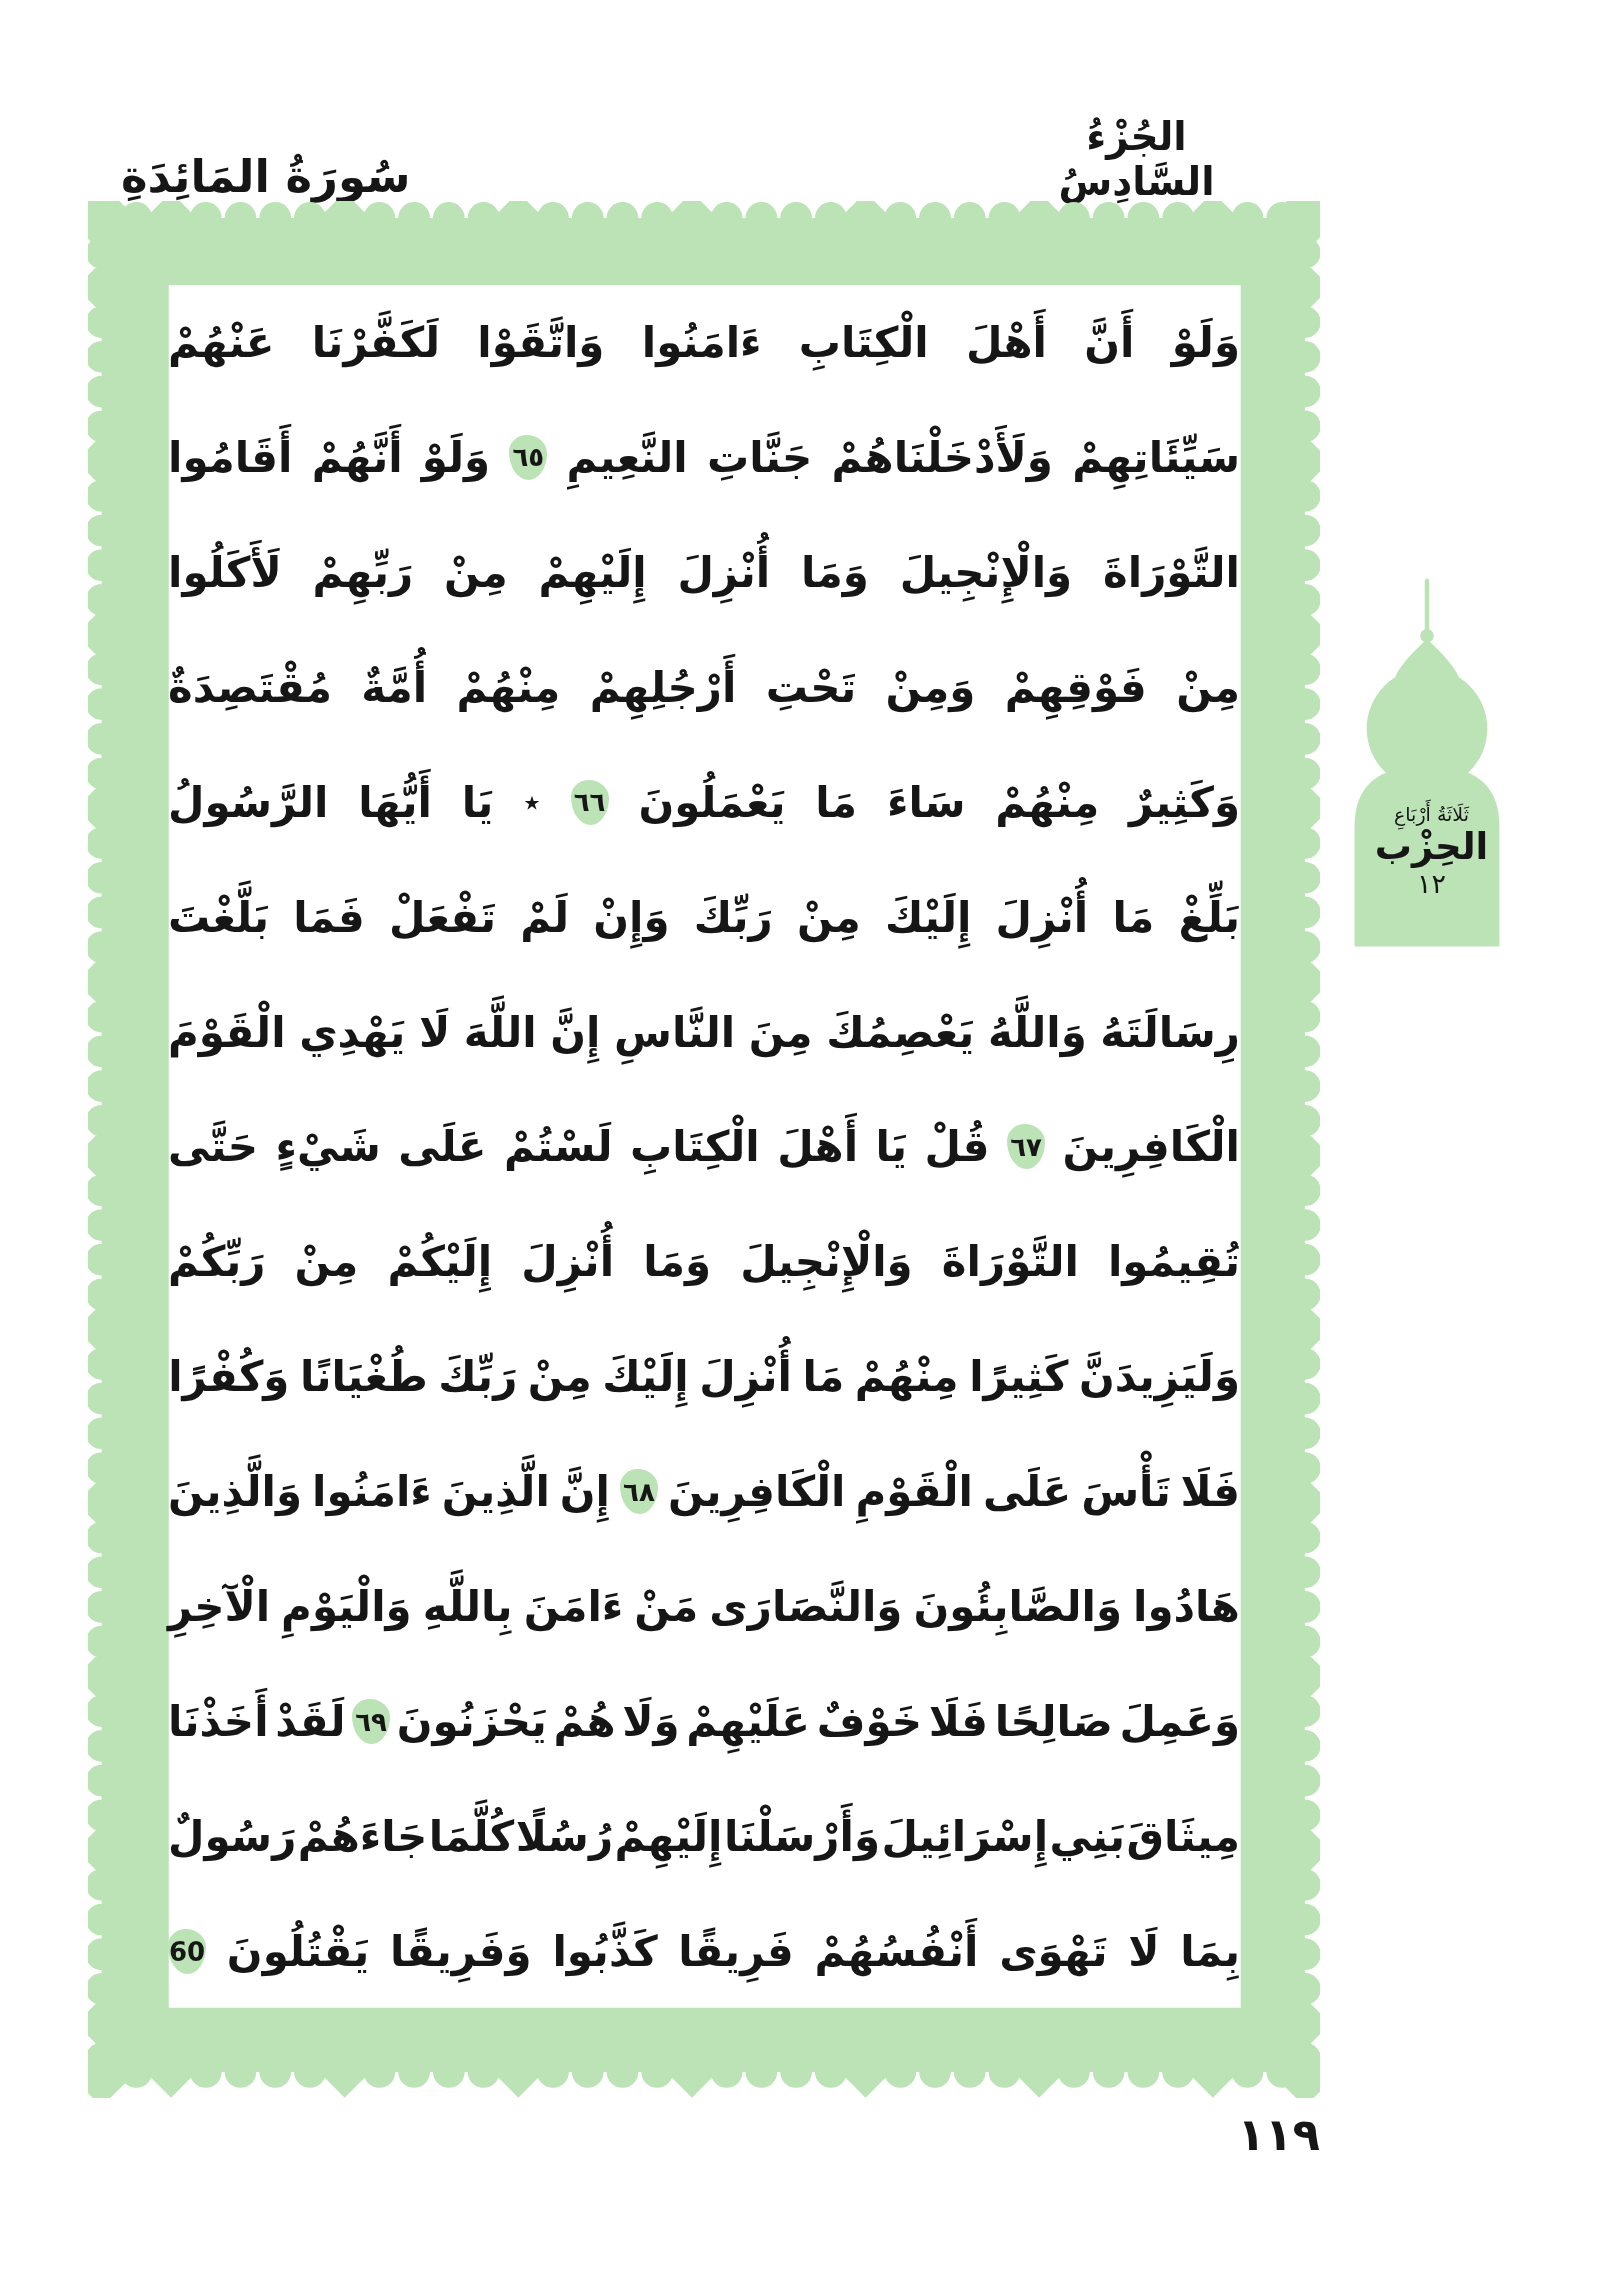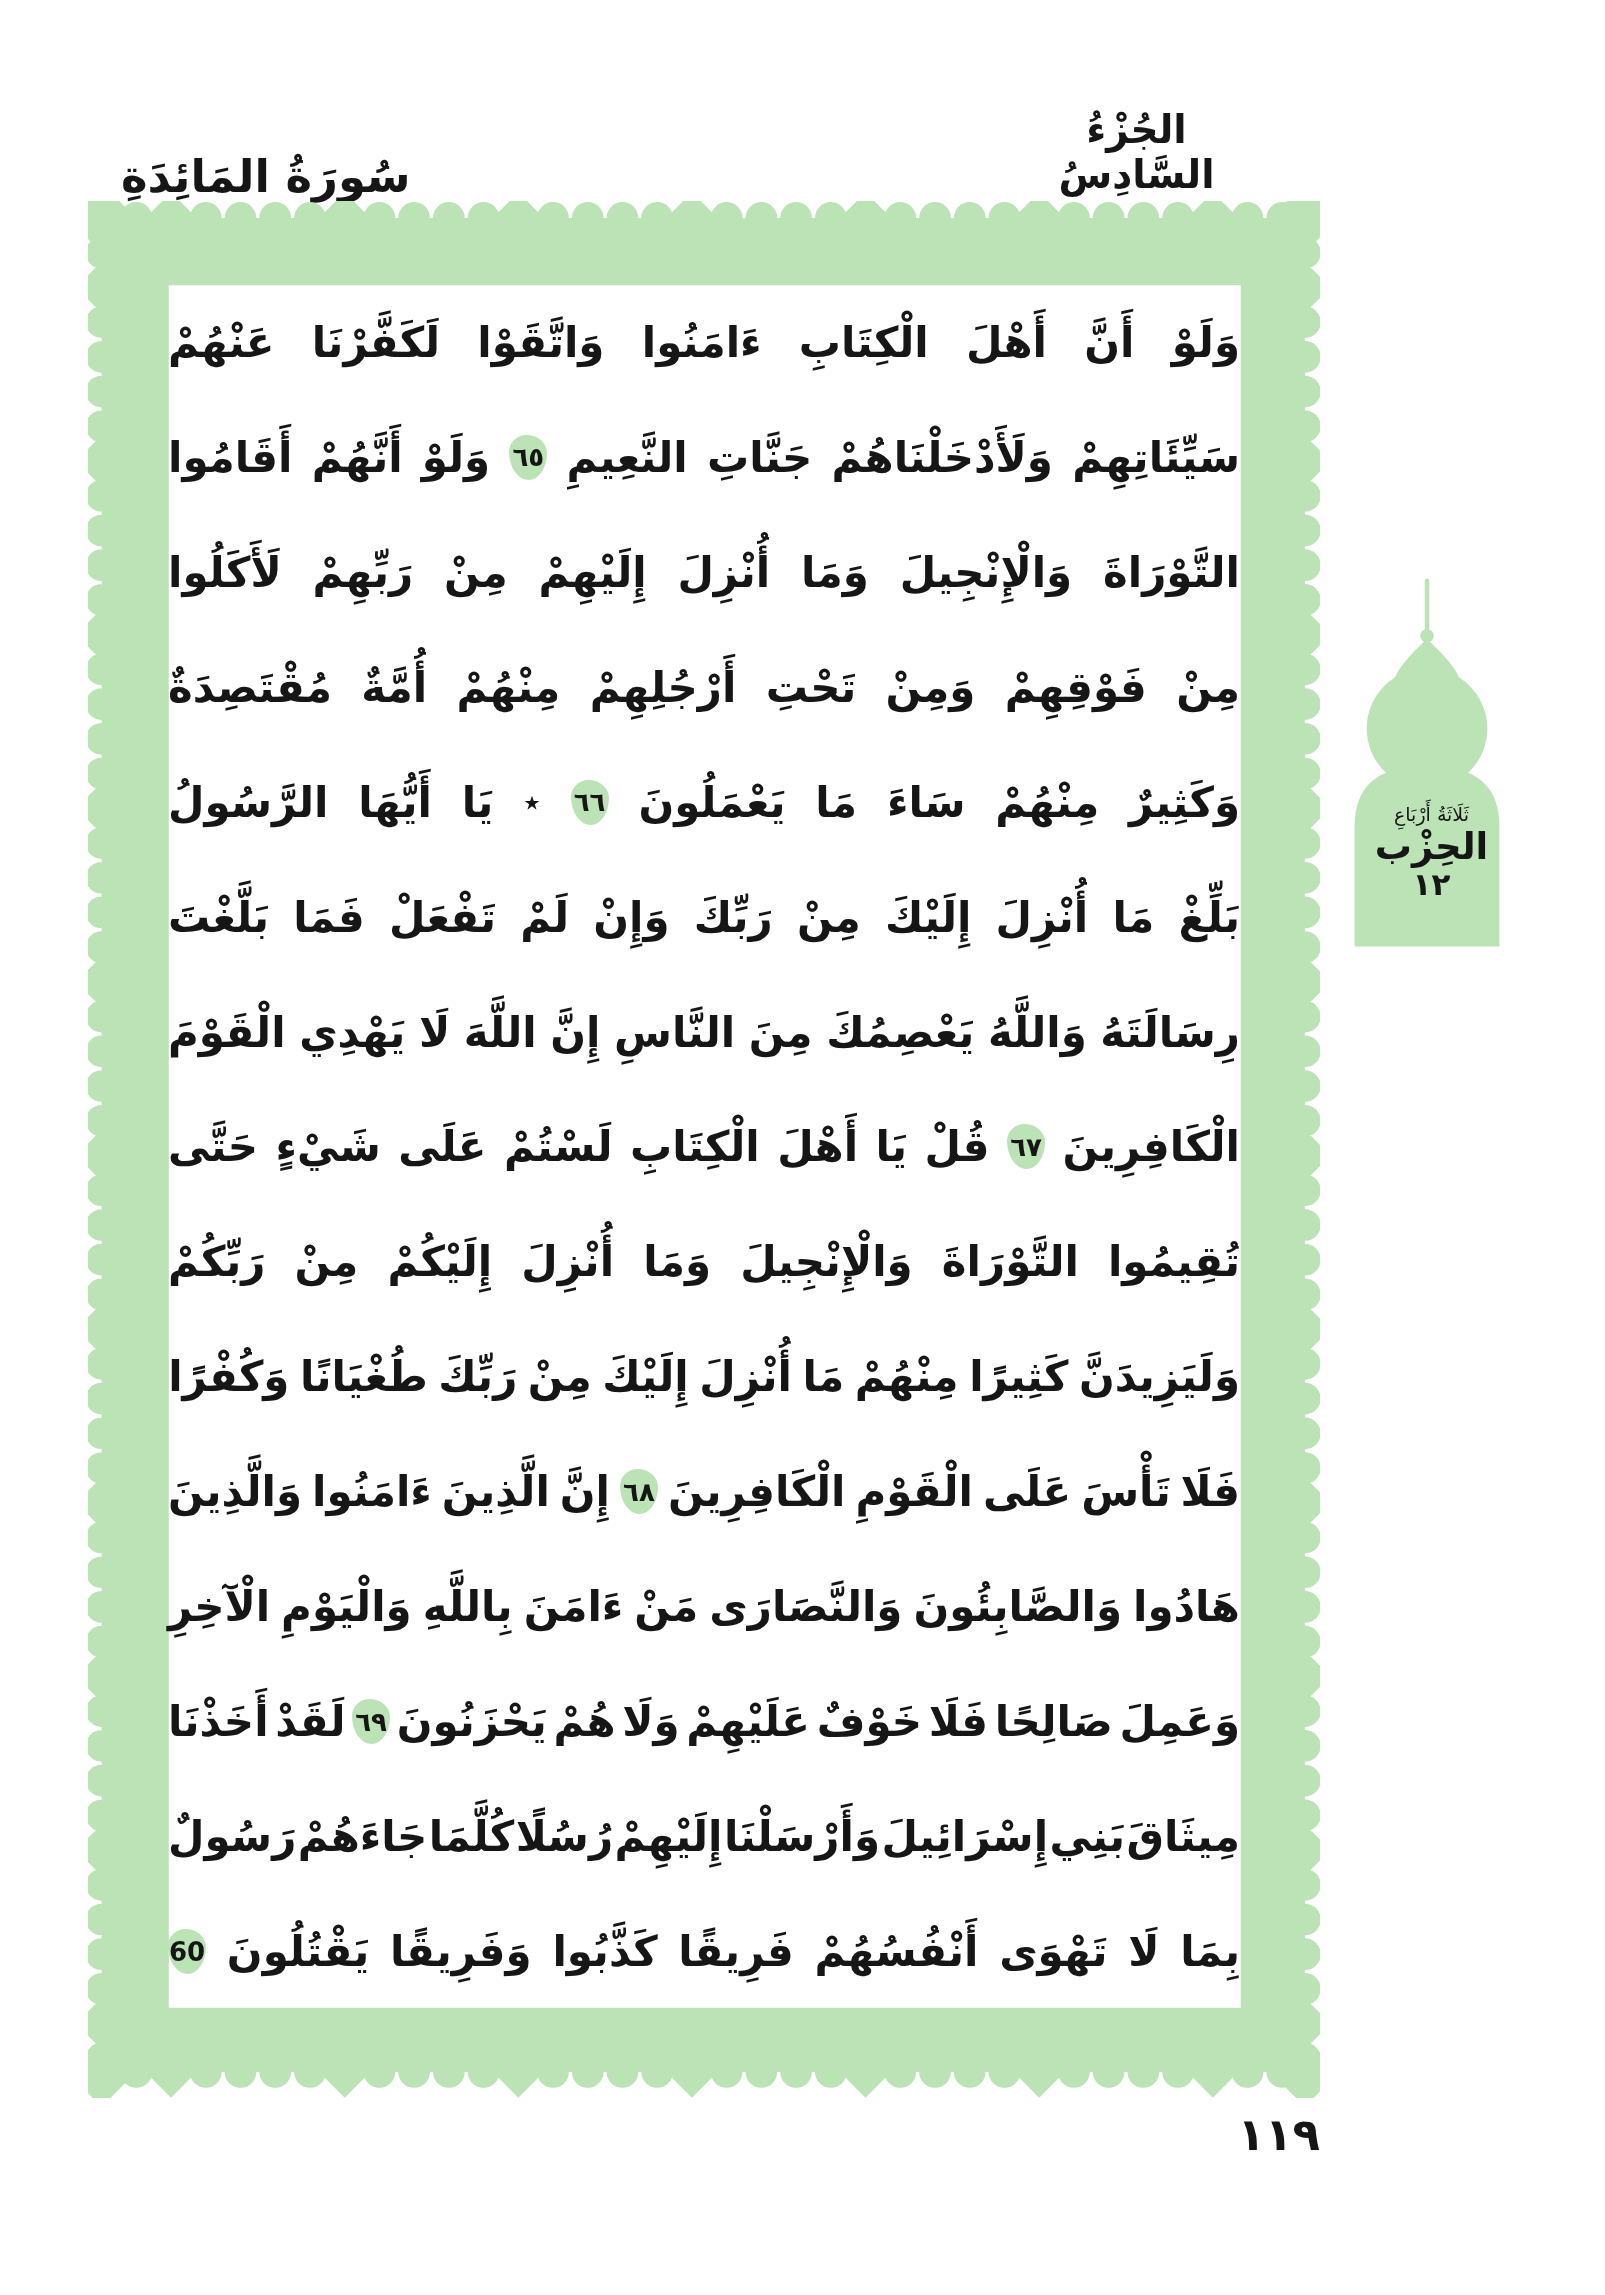--- a/index.html
+++ b/index.html
@@ -8,21 +8,21 @@
     font-family:"DejaVu Sans",sans-serif;overflow:hidden;
   }
   .page{position:absolute;inset:0;}
   
   .surah-header{
     position:absolute;left:121px;top:106px;width:332px;
     direction:rtl;text-align:left;
     font-size:45px;font-weight:bold;color:var(--ink);margin-top:44px;
   }
   .juz-header{
-    position:absolute;left:1012px;top:107px;width:249px;
+    position:absolute;left:1012px;top:114px;width:249px;
     direction:rtl;text-align:center;
     font-size:39px;font-weight:bold;color:var(--ink);
   }
   
   .frame{position:absolute;left:88px;top:201px;}
   
   .text-area{
     position:absolute;left:168px;top:285px;width:1072px;height:1724px;
     display:grid;grid-template-rows:repeat(15,1fr);
   }
@@ -39,21 +39,21 @@
   }
   .hizb-star{font-size:32px;font-weight:normal;color:var(--ink);}
   
   .dome{position:absolute;left:1338px;top:575px;}
   .hizb-text{
     position:absolute;left:1359px;top:766px;width:145px;
     direction:rtl;text-align:center;color:var(--ink);
   }
   .hizb-fraction{font-size:19px;line-height:26px;margin-top:35px;}
   .hizb-label{font-size:37px;font-weight:bold;line-height:39px;}
-  .hizb-number{font-size:31px;font-weight:bold;line-height:36px;}
+  .hizb-number{font-size:27px;font-weight:normal;line-height:36px;}
   
   .page-number{
     position:absolute;left:88px;top:2108px;width:1232px;
     text-align:right;font-size:45px;font-weight:bold;color:var(--ink);
   }
 </style>
 </head>
 <body>
 
 <div class="page">

